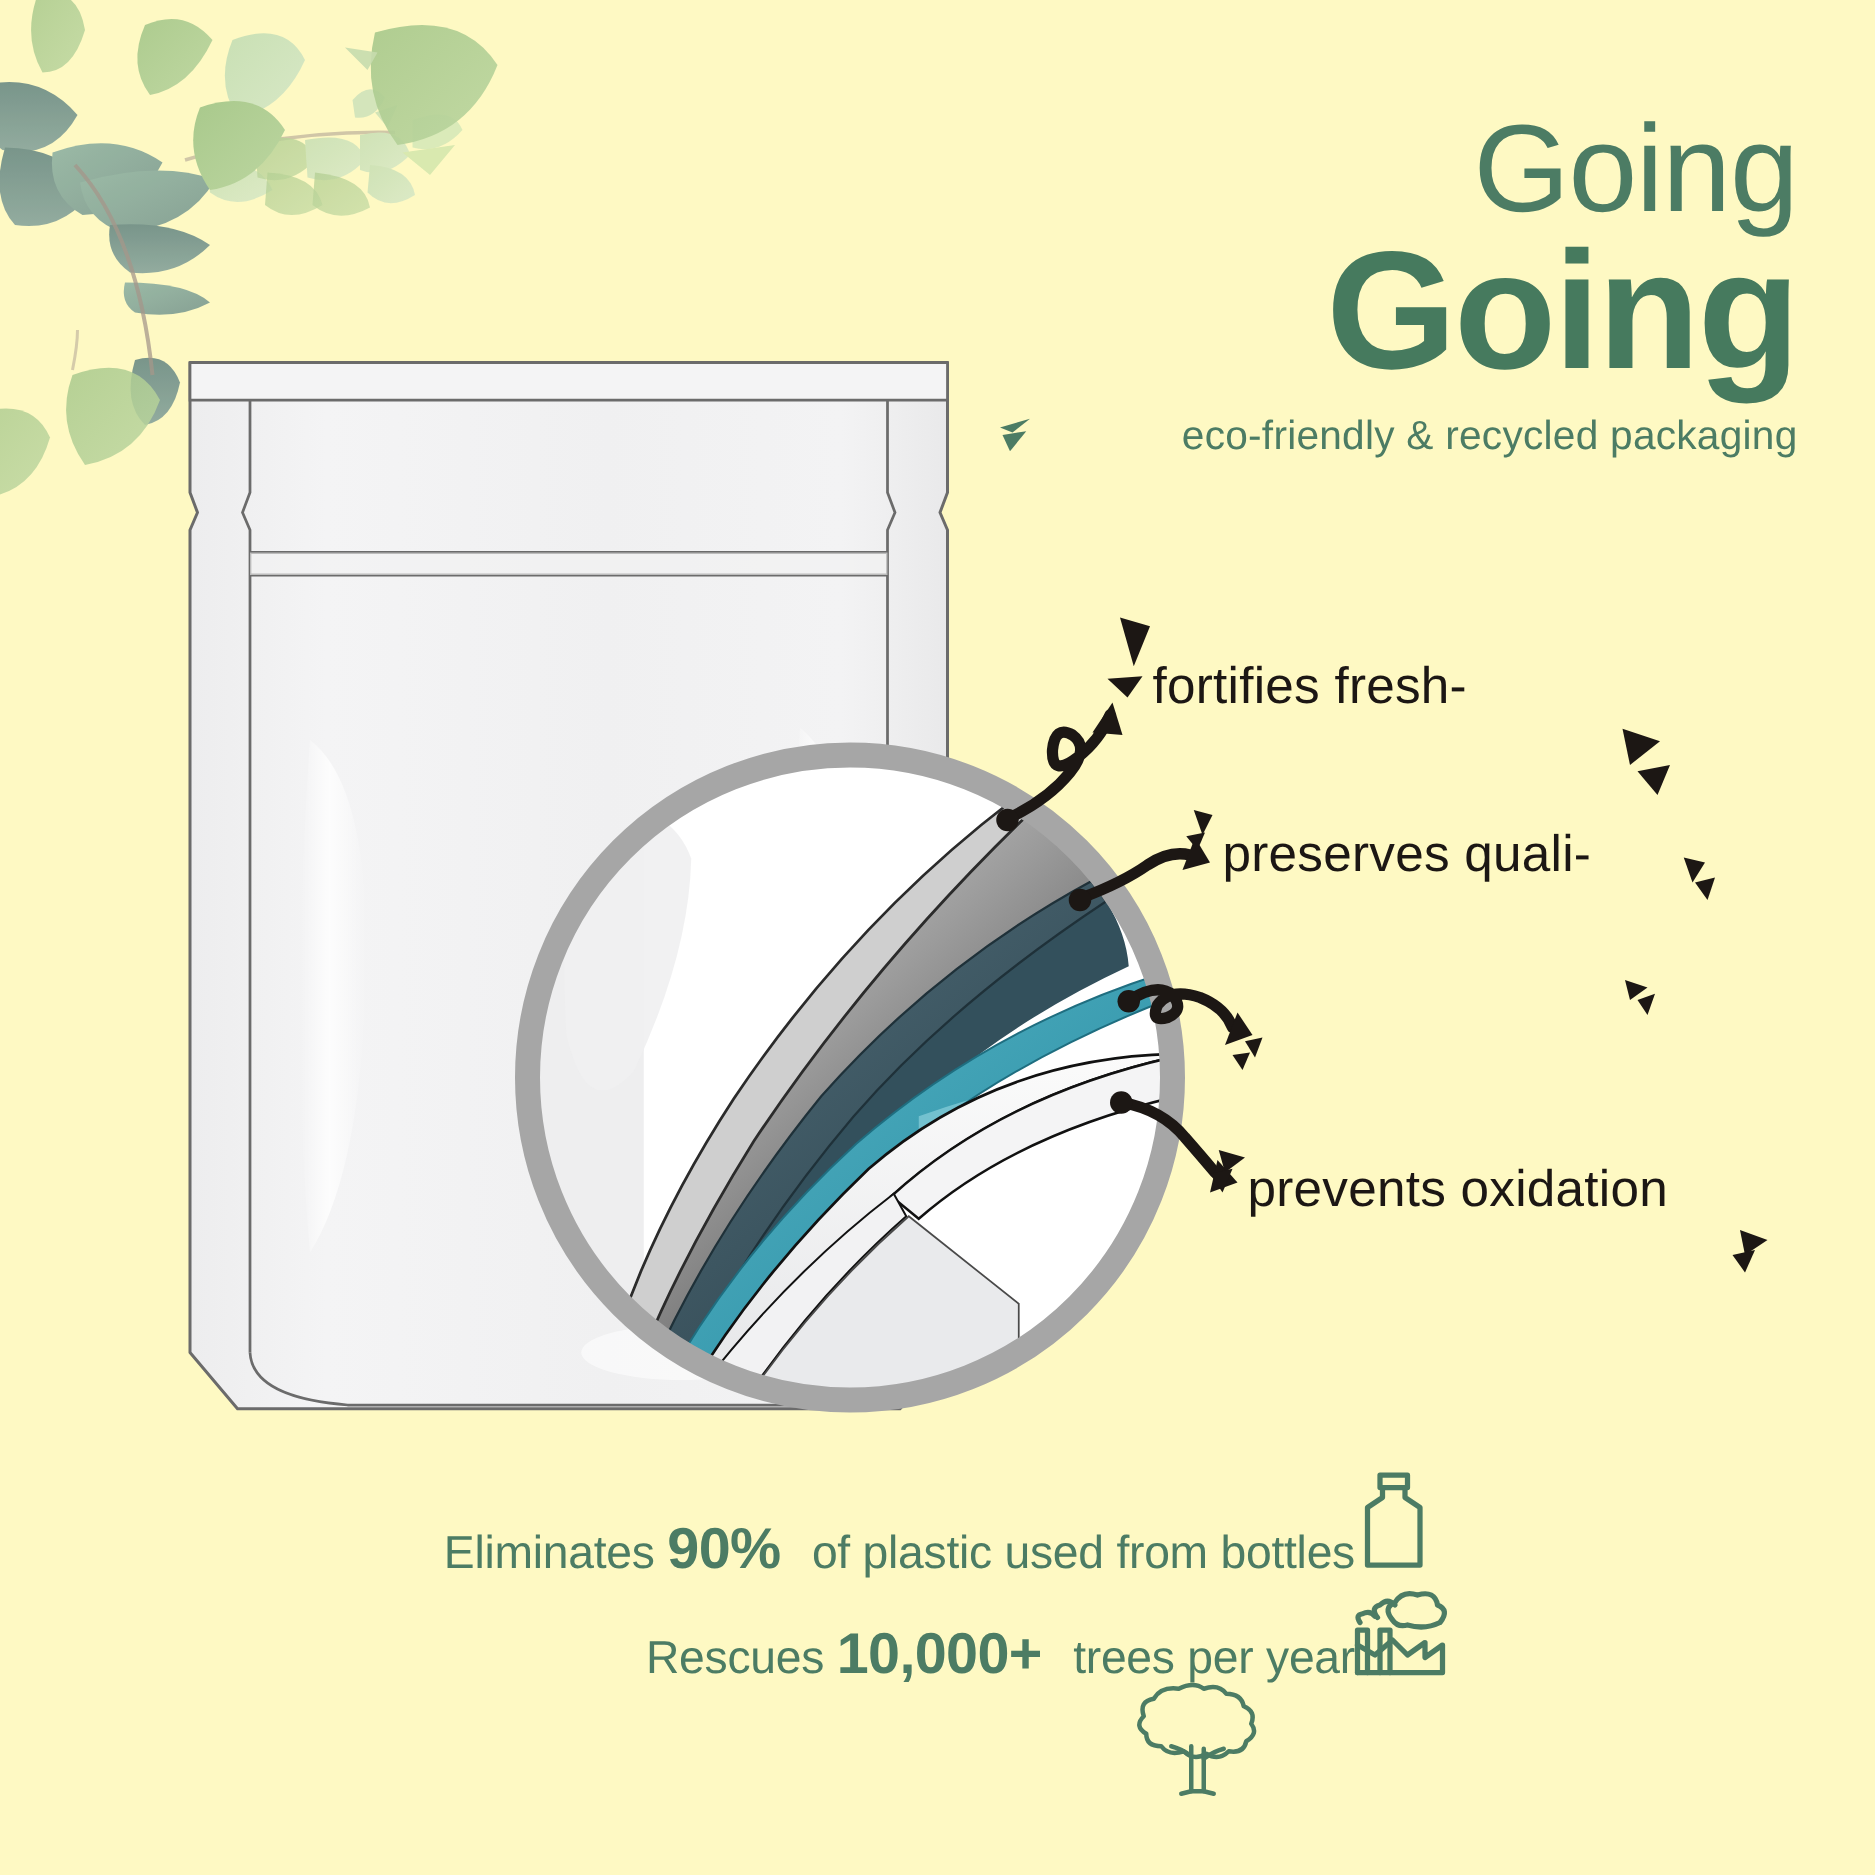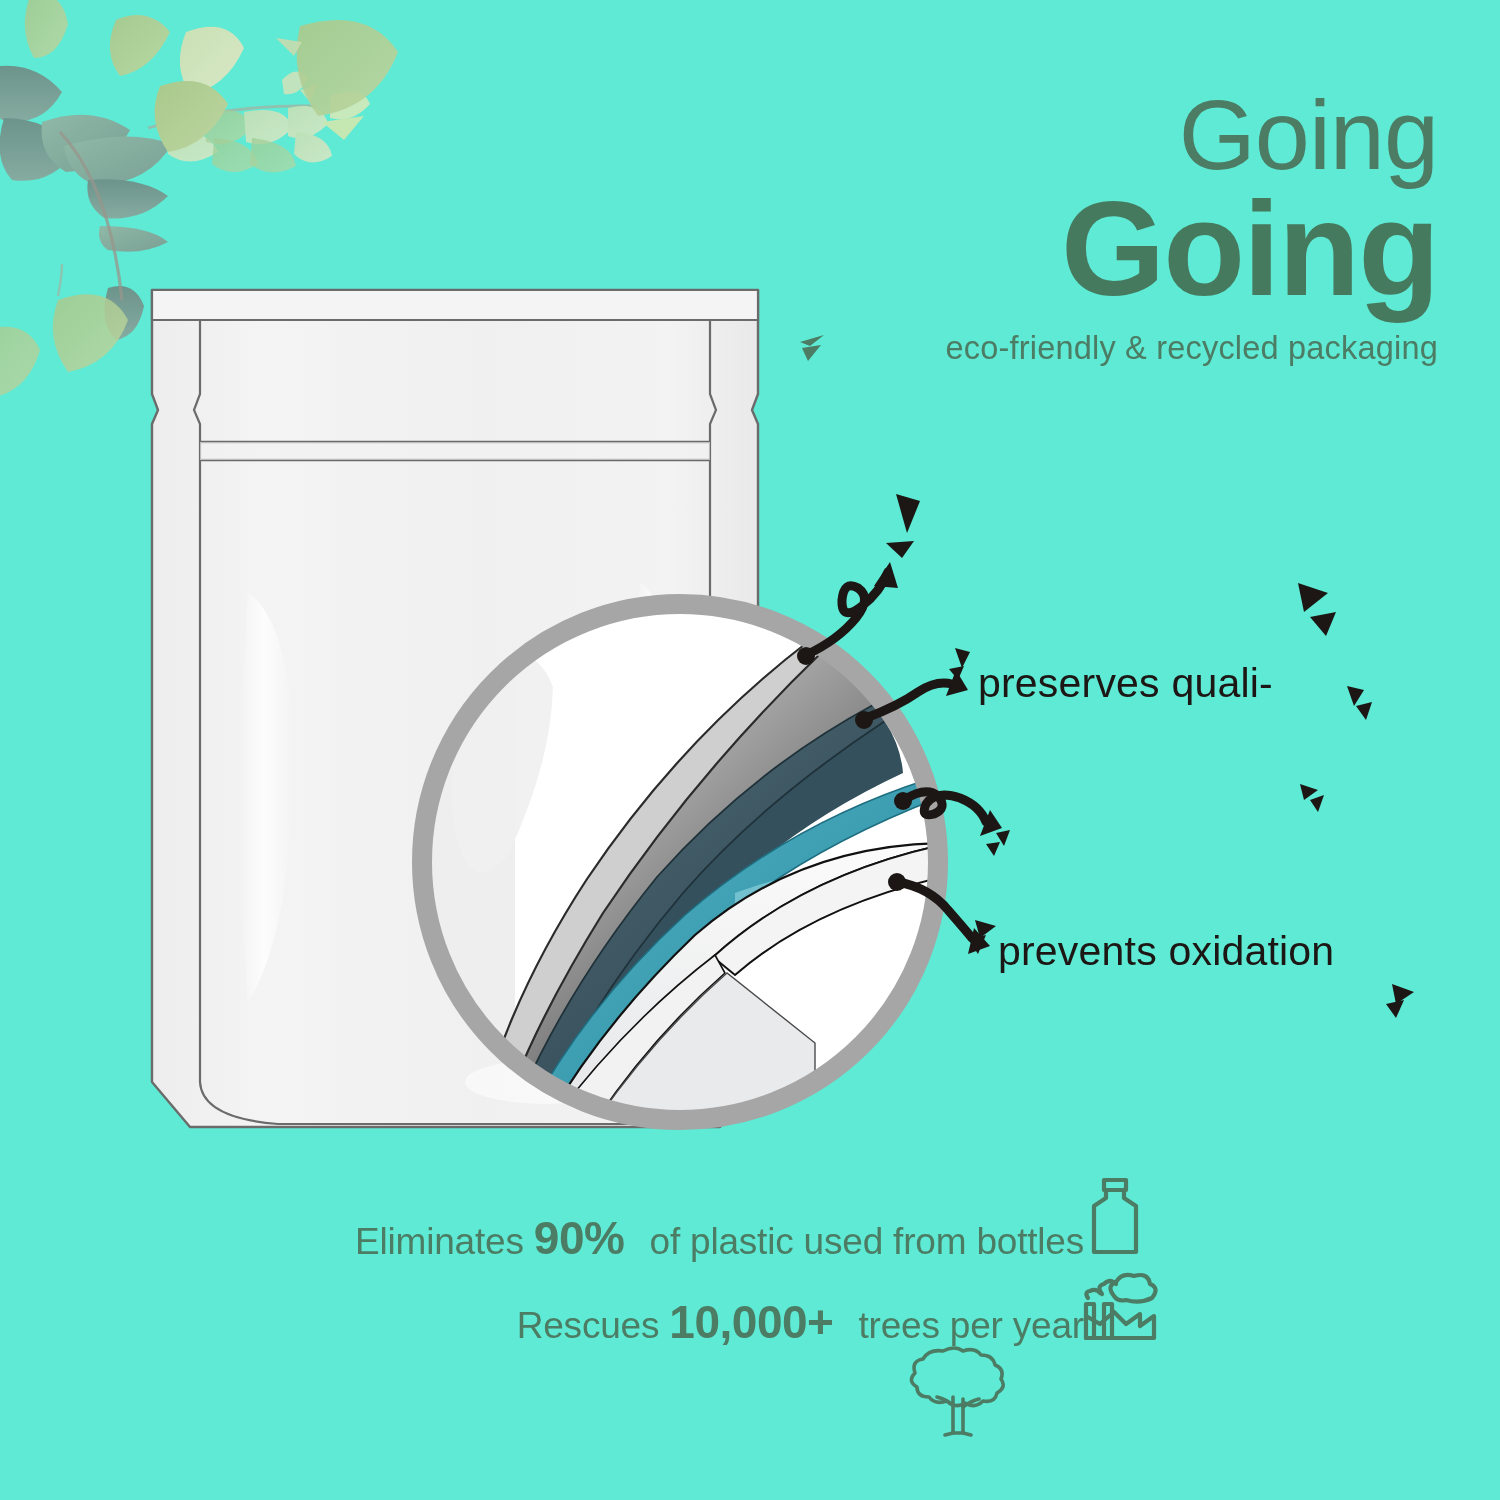--- a/index.html
+++ b/index.html
@@ -4,21 +4,21 @@
 <style>
   html, body {
     margin: 0;
     padding: 0;
     background: #ffffff;
   }
   #poster {
     position: relative;
     width: 1500px;
     height: 1500px;
-    background: #5eead4;
+    background: #fef9c3;
     overflow: hidden;
     font-family: "Liberation Sans", sans-serif;
   }
 
   
   .foliage {
     position: absolute;
     left: 0;
     top: 0;
     width: 480px;
@@ -323,20 +323,21 @@
       <path d="M 996 833 L 1010 830 L 1004 846 Z"></path>
       <path d="M 986 844 L 1000 842 L 994 856 Z"></path>
       <path d="M 975 920 L 996 926 L 980 938 Z"></path>
       <path d="M 968 939 L 986 935 L 978 954 Z"></path>
       <path d="M 1392 984 L 1414 992 L 1396 1004 Z"></path>
       <path d="M 1386 1004 L 1404 1000 L 1396 1018 Z"></path>
     </g>
   </svg>
 
   <div class="callouts">
+    <div class="callout-label" id="cl0">fortifies fresh-</div>
     <div class="callout-label" id="cl1">preserves quali-</div>
     <div class="callout-label" id="cl3">prevents oxidation</div>
   </div>
 
   <div class="stats">
     <div class="stat-row">
       <div class="stat-line">
         <span class="lead">Eliminates</span>
         <span class="big">90%</span>
         <span class="tail">of plastic used from bottles</span>

